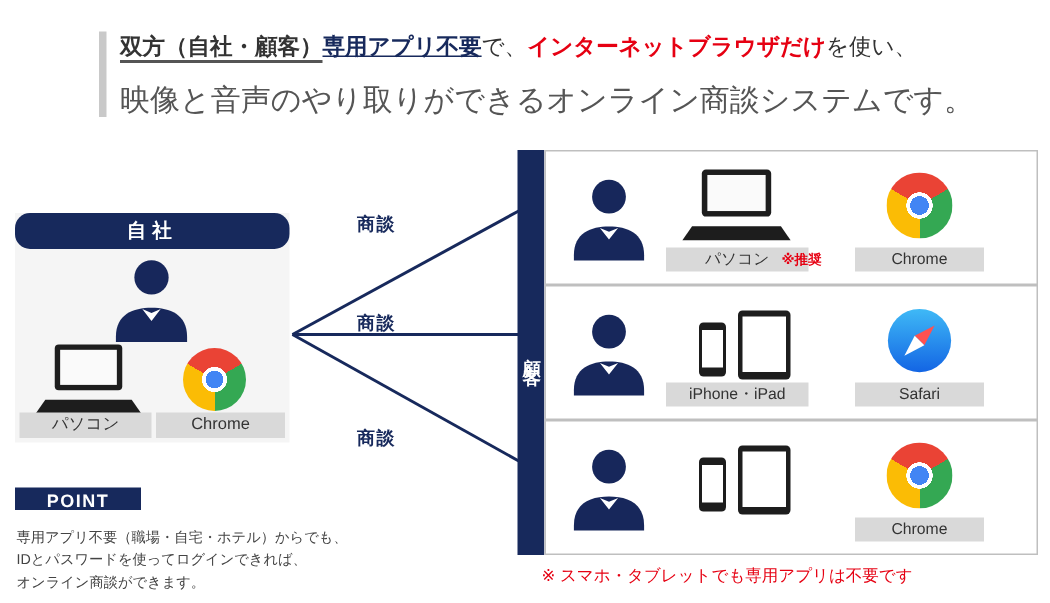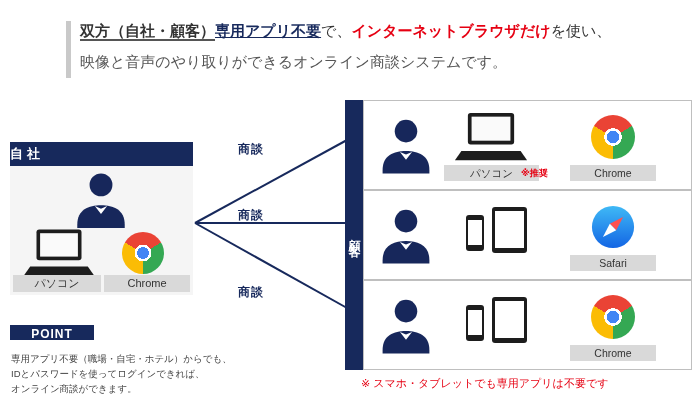--- a/index.html
+++ b/index.html
@@ -7,25 +7,25 @@
   body { font-family:"Liberation Sans","DejaVu Sans",sans-serif; color:#333; }
 
   .canvas { position:relative; width:700px; height:402px; background:#fff; overflow:hidden; }
 
   
   .intro-bar { position:absolute; left:66px; top:21px; width:5px; height:57px; background:#c9c9c9; }
   .intro-line1 { position:absolute; left:80px; top:22px; font-size:15px; white-space:nowrap; color:#333; }
   .intro-line1 .u { font-weight:bold; border-bottom:2px solid #555; padding-bottom:0; }
   .em-navy { color:var(--navy,#17295c); font-weight:bold;text-decoration:underline; }
   .em-red  { color:var(--red,#e60012); font-weight:bold; }
-  .intro-line2 { position:absolute; left:80px; top:53px; font-size:15px; color:#555; white-space:nowrap; }
+  .intro-line2 { position:absolute; left:80px; top:53px; font-size:20px; color:#555; white-space:nowrap; }
 
   
   .own-box { position:absolute; left:10px; top:142px; width:183px; height:153px; background:#f5f5f5; }
-  .own-title { height:24px; line-height:24px; background:var(--navy,#17295c); color:#fff; font-weight:bold; font-size:13px; letter-spacing:4px; }
+  .own-title { height:24px; line-height:24px; background:var(--navy,#17295c); color:#fff; font-weight:bold; font-size:13px; text-align:center; letter-spacing:4px;border-radius:10px; }
   .own-person { position:absolute; left:63px; top:28px; width:56px; height:58px; }
   .own-laptop { position:absolute; left:13px; top:86px; width:72px; height:50px; }
   .own-chrome { position:absolute; left:112px; top:90px; width:42px; height:42px; }
   .own-label { position:absolute; bottom:3px; height:17px; line-height:17px; background:#d9d9d9; font-size:11px; text-align:center; color:#333; }
   .own-label.l1 { left:3px; width:88px; }
   .own-label.l2 { left:94px; width:86px; }
 
   
   .chrome-logo {
     border-radius:50%;
@@ -125,20 +125,21 @@
   </div>
 
   <div class="cust-row r2">
     <svg class="row-person" viewBox="0 0 60 66">
       <circle cx="30" cy="17" r="13" fill="#17275b"></circle>
       <path d="M3 62 C3 45 16 40 30 40 C44 40 57 45 57 62 L57 66 L3 66 Z" fill="#17275b"></path>
       <polygon points="23,41 30,50 37,41 30,44" fill="#ffffff"></polygon>
     </svg>
     <div class="dev-phone"></div>
     <div class="dev-tablet"></div>
+    <div class="dev-label">iPhone・iPad</div>
     <svg class="row-logo" viewBox="0 0 48 48">
       <defs>
         <linearGradient id="saf-g" x1="0" y1="0" x2="0" y2="1">
           <stop offset="0" stop-color="#3fb9f6"></stop>
           <stop offset="1" stop-color="#1365e4"></stop>
         </linearGradient>
       </defs>
       <circle cx="24" cy="24" r="23" fill="url(#saf-g)"></circle>
       <polygon points="35,13 27.5,27.5 20.5,20.5" fill="#ff5150"></polygon>
       <polygon points="13,35 20.5,20.5 27.5,27.5" fill="#ffffff"></polygon>

